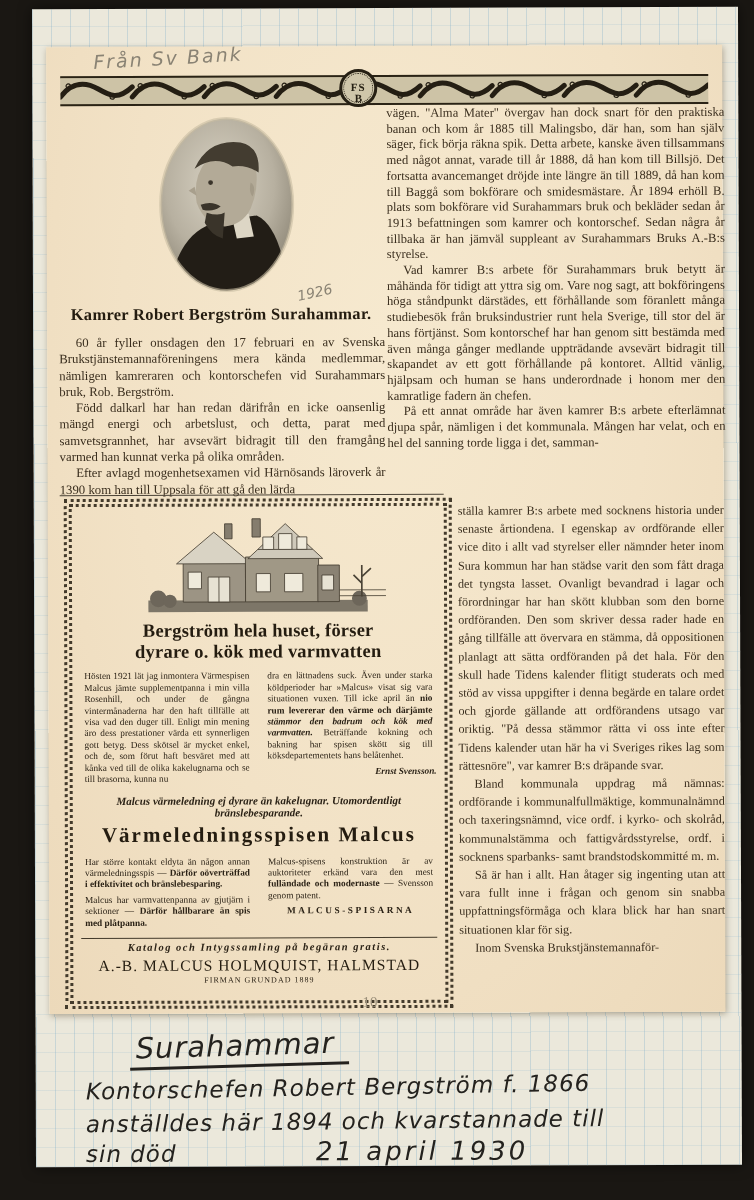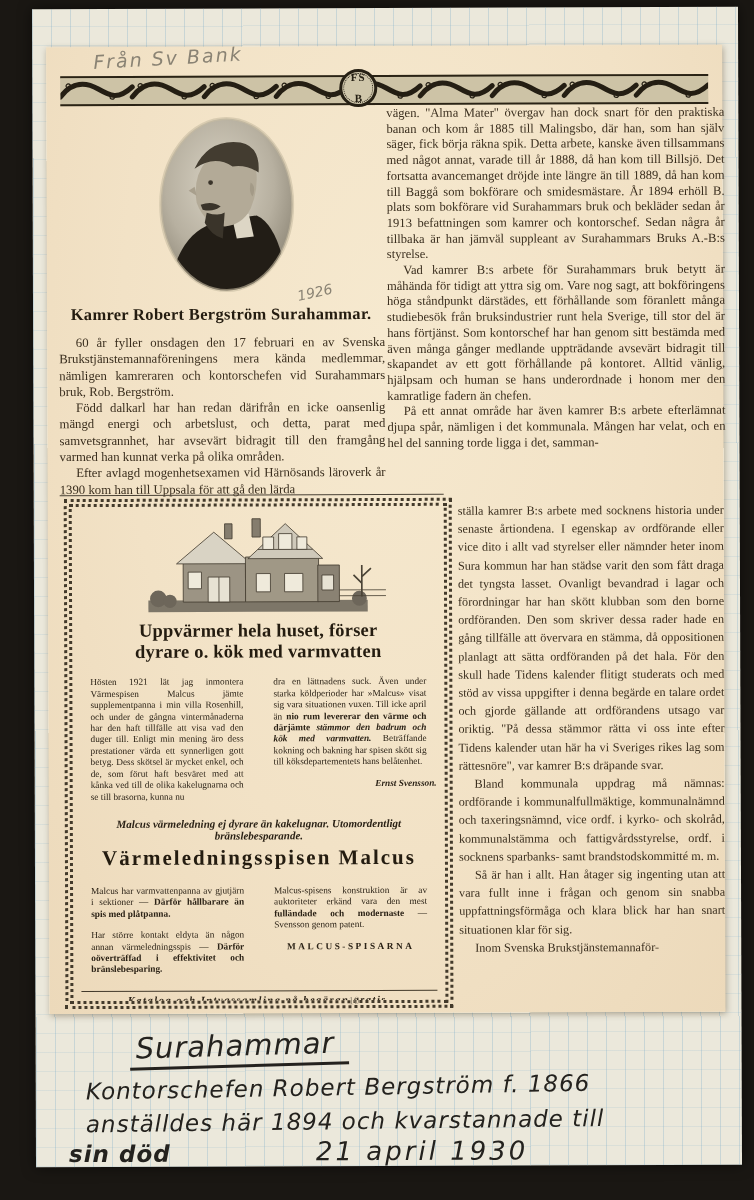--- a/index.html
+++ b/index.html
@@ -34,72 +34,72 @@
     letter-spacing:1px;white-space:nowrap;
   }
   .note-top{position:absolute;left:47px;top:0px;font-size:19px;transform:rotate(-3deg);letter-spacing:2px;}
   
   .band{position:absolute;left:14px;top:29px;width:648px;height:26px;background:#cdc3a6;
     border-top:2px solid #2a2315;border-bottom:2px solid #2a2315;overflow:hidden;}
   .band svg{display:block;}
   .emblem{
     position:absolute;left:293px;top:23px;width:38px;height:38px;border-radius:50%;
     background:#cfc6aa;border:3px solid #262014;box-sizing:border-box;
-    display:flex;flex-direction:column;align-items:center;justify-content:space-between;
+    display:flex;flex-direction:column;align-items:center;justify-content:flex-end;
     font-family:"Liberation Serif", serif;font-weight:bold;color:#262014;line-height:1;
   }
   .emblem .ring{position:absolute;inset:1px;border:1px dotted #262014;border-radius:50%;}
   .emblem .t{font-size:11px;letter-spacing:1px;}
   .emblem .b{font-size:11px;}
   
   .portrait{position:absolute;left:112px;top:70px;width:136px;height:176px;}
   .year-note{position:absolute;left:250px;top:238px;font-size:14px;transform:rotate(-12deg);}
   .caption{
     position:absolute;left:4px;top:258px;width:340px;text-align:center;
     font-weight:bold;font-size:16.5px;color:#241c10;letter-spacing:.3px;
   }
   
   .col{position:absolute;text-align:justify;color:#3a2e1e;}
   .col p{margin:0;}
   .col p.ind{text-indent:1.3em;}
   .left-col{left:12px;top:288px;width:326px;font-size:12.8px;line-height:16.3px;}
   .right-wide{left:340px;top:60px;width:338px;font-size:12.6px;line-height:15.7px;}
   .right-narrow{left:410px;top:456px;width:266px;font-size:12.2px;line-height:18.2px;}
   .divider{position:absolute;left:12px;top:448px;width:384px;height:1px;background:#4a4236;}
-  .pagenum{position:absolute;left:299px;top:948px;font-size:11px;color:#9a8f7a;}
+  .pagenum{position:absolute;left:313px;top:948px;font-size:15px;color:#9a8f7a;}
   
   .ad{
     position:absolute;left:16px;top:452px;width:388px;height:510px;box-sizing:border-box;
     border:3px dotted #433a2b;padding:2px;overflow:hidden;color:#2b2216;
   }
   .ad-inner{border:3px dotted #433a2b;height:100%;box-sizing:border-box;padding:2px 8px;overflow:hidden;}
   .ad-house{display:block;margin:2px auto 0;}
   .ad-headline{
     font-weight:bold;font-size:18.5px;line-height:1.12;text-align:center;
     color:#241c10;margin-top:2px;letter-spacing:.2px;
   }
   .ad-cols{display:flex;gap:10px;margin-top:5px;font-size:9.3px;line-height:11.4px;text-align:justify;}
   .ad-cols .c{flex:1;}
-  .ad-cols p{margin:10px;}
+  .ad-cols p{margin:4px;}
   .sig{text-align:right;font-style:italic;font-weight:bold;margin-top:2px;}
   .slogan{font-style:italic;font-weight:bold;font-size:11px;line-height:12.5px;text-align:center;margin-top:5px;}
   .prod-head{font-weight:bold;font-size:21px;text-align:center;letter-spacing:2px;margin-top:3px;color:#241c10;}
   .spisarna{font-weight:bold;letter-spacing:2.5px;text-align:center;margin:1px 0;}
   .catalog{
     border-top:1px solid #433a2b;margin-top:5px;padding-top:3px;
     font-style:italic;font-weight:bold;font-size:10.5px;letter-spacing:1.5px;text-align:center;
   }
   .company{font-size:15.5px;text-align:center;letter-spacing:1px;margin-top:4px;color:#241c10;}
   .founded{font-size:8px;text-align:center;letter-spacing:1px;margin-top:1px;}
   
   .f-title{position:absolute;left:94px;top:1020px;font-size:29px;transform:rotate(-1.5deg);
     border-bottom:3px solid #24221e;padding:0 14px 2px 6px;}
   .f-l1{position:absolute;left:50px;top:1066px;font-size:23px;transform:rotate(-0.8deg);}
   .f-l2{position:absolute;left:50px;top:1100px;font-size:23px;transform:rotate(-0.5deg);}
-  .f-l3a{position:absolute;left:33px;top:1132px;font-size:23px;font-weight:bold;}
+  .f-l3a{position:absolute;left:50px;top:1132px;font-size:23px;}
   .f-l3b{position:absolute;left:280px;top:1128px;font-size:26px;letter-spacing:3px;}
 </style>
 </head>
 <body>
 
 <div class="paper">
 
   <div class="clipping">
 
     <div class="pencil note-top">Från Sv Bank</div>
@@ -207,42 +207,42 @@
           <rect x="158" y="76" width="17" height="22" fill="#efeadb" stroke="#443d31"></rect>
           <rect x="192" y="76" width="22" height="22" fill="#efeadb" stroke="#443d31"></rect>
           <rect x="232" y="66" width="26" height="44" fill="#8a8273" stroke="#443d31"></rect>
           <rect x="237" y="78" width="14" height="18" fill="#e7e2d3" stroke="#443d31"></rect>
           <path d="M285,104 L285,66 M285,80 L296,70 M285,88 L275,78" stroke="#4a4336" stroke-width="2" fill="none"></path>
           <line x1="258" y1="96" x2="314" y2="96" stroke="#4a4336"></line>
           <line x1="258" y1="103" x2="314" y2="103" stroke="#4a4336"></line>
         </svg>
 
         <div class="ad-headline">
-          <div>Uppvärmer hela huset, förser</div>
+          <div>Bergström hela huset, förser</div>
           <div>dyrare o. kök med varmvatten</div>
         </div>
 
         <div class="ad-cols">
           <div class="c">
             <p>Hösten 1921 lät jag inmontera Värmespisen Malcus jämte supplementpanna i min villa Rosenhill, och under de gångna vintermånaderna har den haft tillfälle att visa vad den duger till. Enligt min mening äro dess prestationer värda ett synnerligen gott betyg. Dess skötsel är mycket enkel, och de, som förut haft besväret med att kånka ved till de olika kakelugnarna och se till brasorna, kunna nu</p>
           </div>
           <div class="c">
             <p><span>dra en lättnadens suck. Även under starka köldperioder har »Malcus» visat sig vara situationen vuxen. Till icke april än </span><b>nio rum levererar den värme och därjämte </b><b><i>stämmor den badrum och kök med varmvatten.</i></b><span> Beträffande kokning och bakning har spisen skött sig till köksdepartementets hans belåtenhet.</span></p>
             <div class="sig">Ernst Svensson.</div>
           </div>
         </div>
 
         <div class="slogan">Malcus värmeledning ej dyrare än kakelugnar. Utomordentligt bränslebesparande.</div>
 
         <div class="prod-head">Värmeledningsspisen Malcus</div>
 
         <div class="ad-cols">
           <div class="c">
+            <p><span>Har större kontakt eldyta än någon annan värmeledningsspis — </span><b>Därför oöverträffad i effektivitet och bränslebesparing.</b></p>
             <p><span>Malcus har varmvattenpanna av gjutjärn i sektioner — </span><b>Därför hållbarare än spis med plåtpanna.</b></p>
-            <p><span>Har större kontakt eldyta än någon annan värmeledningsspis — </span><b>Därför oöverträffad i effektivitet och bränslebesparing.</b></p>
           </div>
           <div class="c">
             <p><span>Malcus-spisens konstruktion är av auktoriteter erkänd vara den mest </span><b>fulländade och modernaste</b><span> — Svensson genom patent.</span></p>
             <div class="spisarna">MALCUS-SPISARNA</div>
           </div>
         </div>
 
         <div class="catalog">Katalog och Intygssamling på begäran gratis.</div>
         <div class="company">A.-B. MALCUS HOLMQUIST, HALMSTAD</div>
         <div class="founded">FIRMAN GRUNDAD 1889</div>

